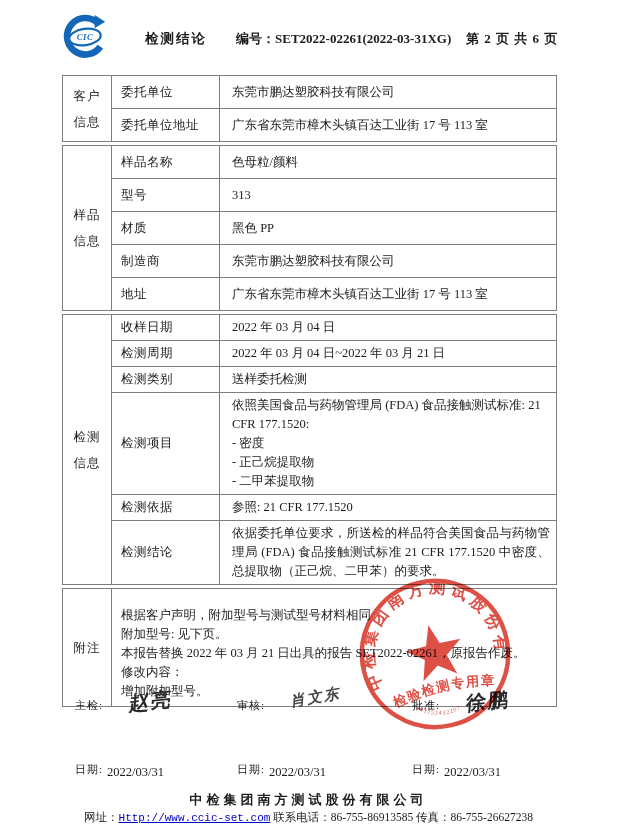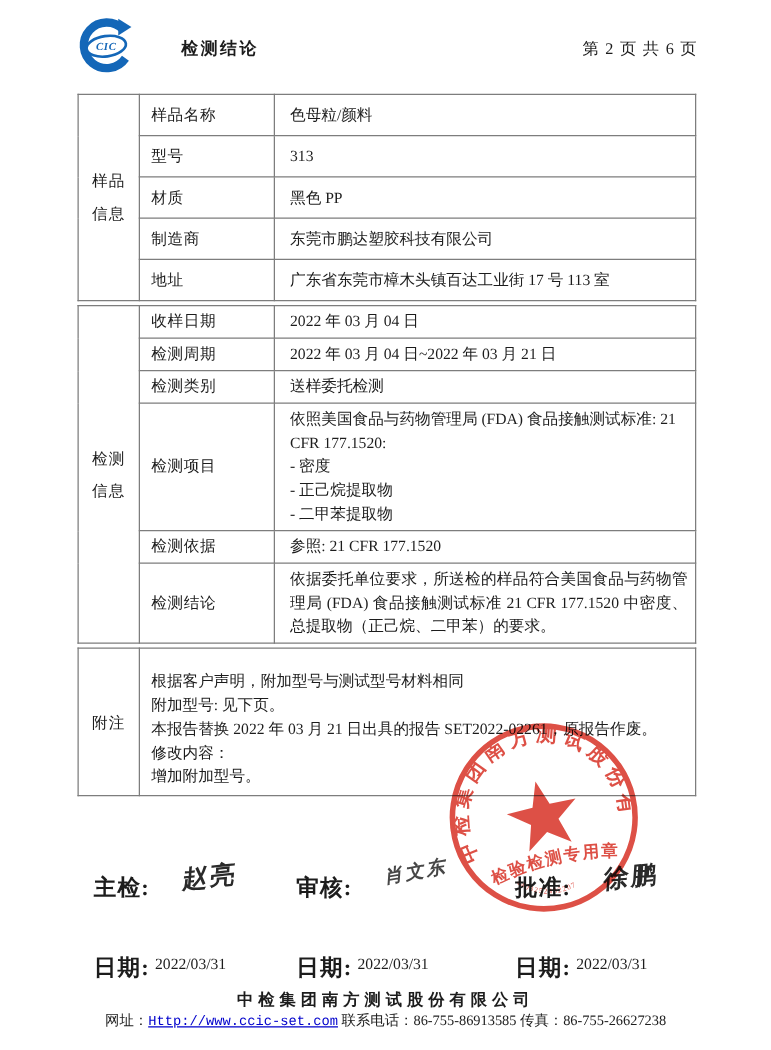--- a/index.html
+++ b/index.html
@@ -4,37 +4,37 @@
 <style>
   html,body{margin:0;padding:0;background:#fff;}
   .page{
     position:relative;width:617px;height:840px;background:#fff;overflow:hidden;
     font-family:"Liberation Serif","DejaVu Serif",serif;color:#1c1c1c;
   }
   
   .hdr-logo{position:absolute;left:60px;top:13px;width:50px;height:48px;}
   .hdr-title{position:absolute;left:145px;top:30px;font-size:13.5px;font-weight:bold;letter-spacing:2px;}
   .hdr-no{position:absolute;left:236px;top:30px;font-size:13px;font-weight:bold;}
-  .hdr-page{position:absolute;left:466px;top:30px;font-size:13px;font-weight:normal;letter-spacing:1px;}
+  .hdr-page{position:absolute;left:466px;top:30px;font-size:13px;font-weight:bold;letter-spacing:1px;}
   
   .content{position:absolute;left:62px;top:75px;width:495px;}
   table.sec{border-collapse:collapse;width:495px;table-layout:fixed;margin-bottom:3px;}
   table.sec td{border:1px solid #7d7d7d;font-size:12.5px;vertical-align:middle;}
   td.sec-label{width:46px;text-align:center;white-space:pre-line;line-height:26px;letter-spacing:1px;}
   td.f{width:94px;padding:3px 4px 3px 9px;letter-spacing:0.5px;}
   td.v{padding:3px 6px 3px 12px;line-height:19px;}
   td.v.pre{white-space:pre-line;}
   td.v.just{text-align:justify;}
   tr.h33{height:33px;} tr.h26{height:26px;}
   td.notes-content{padding:17px 8px 5px 9px;white-space:pre-line;line-height:19px;}
   
   .sig-row{position:absolute;left:0;top:688px;width:617px;height:40px;}
   .date-row{position:absolute;left:0;top:762px;width:617px;}
   .sig-col1{position:absolute;left:75px;} .sig-col2{position:absolute;left:237px;} .sig-col3{position:absolute;left:412px;}
-  .sig-label{font-size:18px;letter-spacing:1px;vertical-align:top;display:inline-block;padding-top:10px;font-weight:bold;}
+  .sig-label{font-size:11px;letter-spacing:1px;vertical-align:top;display:inline-block;padding-top:10px;}
   .hand{display:inline-block;margin-left:22px;font-size:20px;font-weight:bold;color:#2a2a2a;
         transform:rotate(-6deg) skewX(-10deg);letter-spacing:2px;}
   .hand.light{font-size:15px;font-weight:600;color:#474747;transform:rotate(-10deg) skewX(-14deg);}
   .date-val{display:inline-block;font-size:12.5px;}
   
   .stamp{position:absolute;left:356px;top:575px;width:158px;height:158px;
          transform:rotate(-13deg);opacity:0.88;mix-blend-mode:multiply;pointer-events:none;}
   
   .footer{position:absolute;left:0;top:792px;width:617px;text-align:center;line-height:15px;}
   .f-company{font-size:13px;font-weight:bold;letter-spacing:4px;margin-bottom:3px;}
@@ -46,24 +46,39 @@
 
 <div class="page">
 
   <svg class="hdr-logo" viewBox="0 0 52 50">
     <path d="M 40 11 A 19 19 0 1 0 42 35" fill="none" stroke="#1467b8" stroke-width="7"></path>
     <polygon points="36,2 47,9 36,16" fill="#1467b8"></polygon>
     <ellipse cx="26" cy="25" rx="16.5" ry="8.5" fill="#ffffff" stroke="#1467b8" stroke-width="2.2" transform="rotate(-8 26 25)"></ellipse>
     <text x="26" y="28.5" text-anchor="middle" font-size="9" font-weight="bold" font-style="italic" fill="#1467b8" letter-spacing="0.5">CIC</text>
   </svg>
   <div class="hdr-title">检测结论</div>
+  <div class="hdr-no"><span>编号：</span><span>SET2022-02261(2022-03-31XG)</span></div>
   <div class="hdr-page">第 2 页 共 6 页</div>
 
   <div class="content">
 
+    <table class="sec">
+      <tbody>
+          <tr class="h33">
+        <td class="sec-label" rowspan="2">客户
+信息</td>
+        <td class="f">委托单位</td>
+        <td class="v">东莞市鹏达塑胶科技有限公司</td>
+      </tr>
+      <tr class="h33">
+        <td class="f">委托单位地址</td>
+        <td class="v">广东省东莞市樟木头镇百达工业街 17 号 113 室</td>
+      </tr>
+    </tbody>
+      </table>
 
     <table class="sec">
       <tbody>
           <tr class="h33">
         <td class="sec-label" rowspan="5">样品
 信息</td>
         <td class="f">样品名称</td>
         <td class="v">色母粒/颜料</td>
       </tr>
       <tr class="h33">

